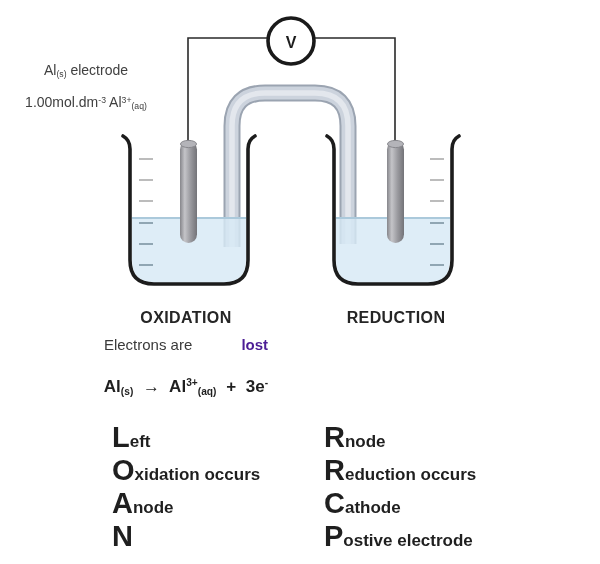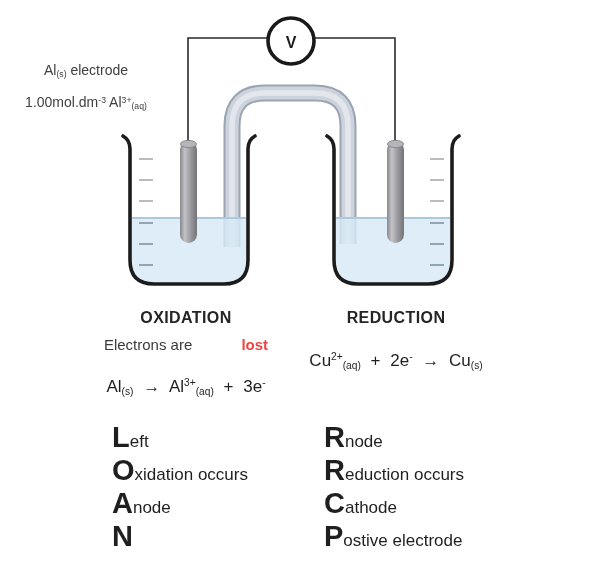--- a/index.html
+++ b/index.html
@@ -10,29 +10,29 @@
   .stage svg{position:absolute;left:0;top:0;}
   .abs{position:absolute;}
   
   .cell-label{width:180px;text-align:center;font-size:14px;color:#404040;line-height:26px;}
   .cell-label sub{font-size:62%;vertical-align:-0.25em;}
   .cell-label sup{font-size:62%;vertical-align:0.5em;}
   
   .section{width:240px;text-align:center;color:#2b2b2b;}
   .sec-title{font-size:16px;font-weight:bold;letter-spacing:0.4px;color:#252525;}
   .sec-sub{font-size:15px;margin-top:9px;color:#3a3a3a;}
-  .sec-sub b{color:#ef4444;margin-left:45px;}
-  .equation{font-size:17px;font-weight:normal;margin-top:24px;color:#1f1f1f;word-spacing:5px;white-space:nowrap;}
+  .sec-sub b{color:#4c1d95;margin-left:45px;}
+  .equation{font-size:17px;font-weight:bold;margin-top:24px;color:#1f1f1f;word-spacing:5px;white-space:nowrap;}
   .equation sub{font-size:60%;vertical-align:-0.3em;letter-spacing:0;}
   .equation sup{font-size:60%;vertical-align:0.55em;}
   
   .mnemonic{color:#1f1f1f;}
   .mn-row{height:33px;display:flex;align-items:baseline;white-space:nowrap;}
   .mn-initial{font-size:29px;font-weight:bold;line-height:33px;}
-  .mn-rest{font-size:17px;}
+  .mn-rest{font-size:17px;font-weight:bold;}
   .vm-text{font:600 16px "Liberation Sans", sans-serif;fill:#1d1d1d;}
 </style>
 </head>
 <body>
 
 <div class="stage">
 
   <svg width="600" height="302" viewBox="0 0 600 302">
     <defs>
       <linearGradient id="elecGrad" x1="0" y1="0" x2="1" y2="0">
@@ -108,21 +108,20 @@
   </div>
 
   <div class="abs section" style="left:66px;top:309px;">
     <div class="sec-title">OXIDATION</div>
     <div class="sec-sub"><span>Electrons are </span><b>lost</b></div>
     <div class="equation"><span>Al</span><sub>(s)</sub><span> → Al</span><sup>3+</sup><sub>(aq)</sub><span> + 3e</span><sup>-</sup></div>
   </div>
 
   <div class="abs section" style="left:276px;top:309px;">
     <div class="sec-title">REDUCTION</div>
-    <div class="equation"><span>Cu</span><sup>2+</sup><sub>(aq)</sub><span> + 2e</span><sup>-</sup><span> → Cu</span><sub>(s)</sub></div>
   </div>
 
   <div class="abs mnemonic" style="left:112px;top:421px;">
     <div class="mn-row">
         <span class="mn-initial">L</span>
         <span class="mn-rest">eft</span>
       </div>
     <div class="mn-row">
         <span class="mn-initial">O</span>
         <span class="mn-rest">xidation occurs</span>

